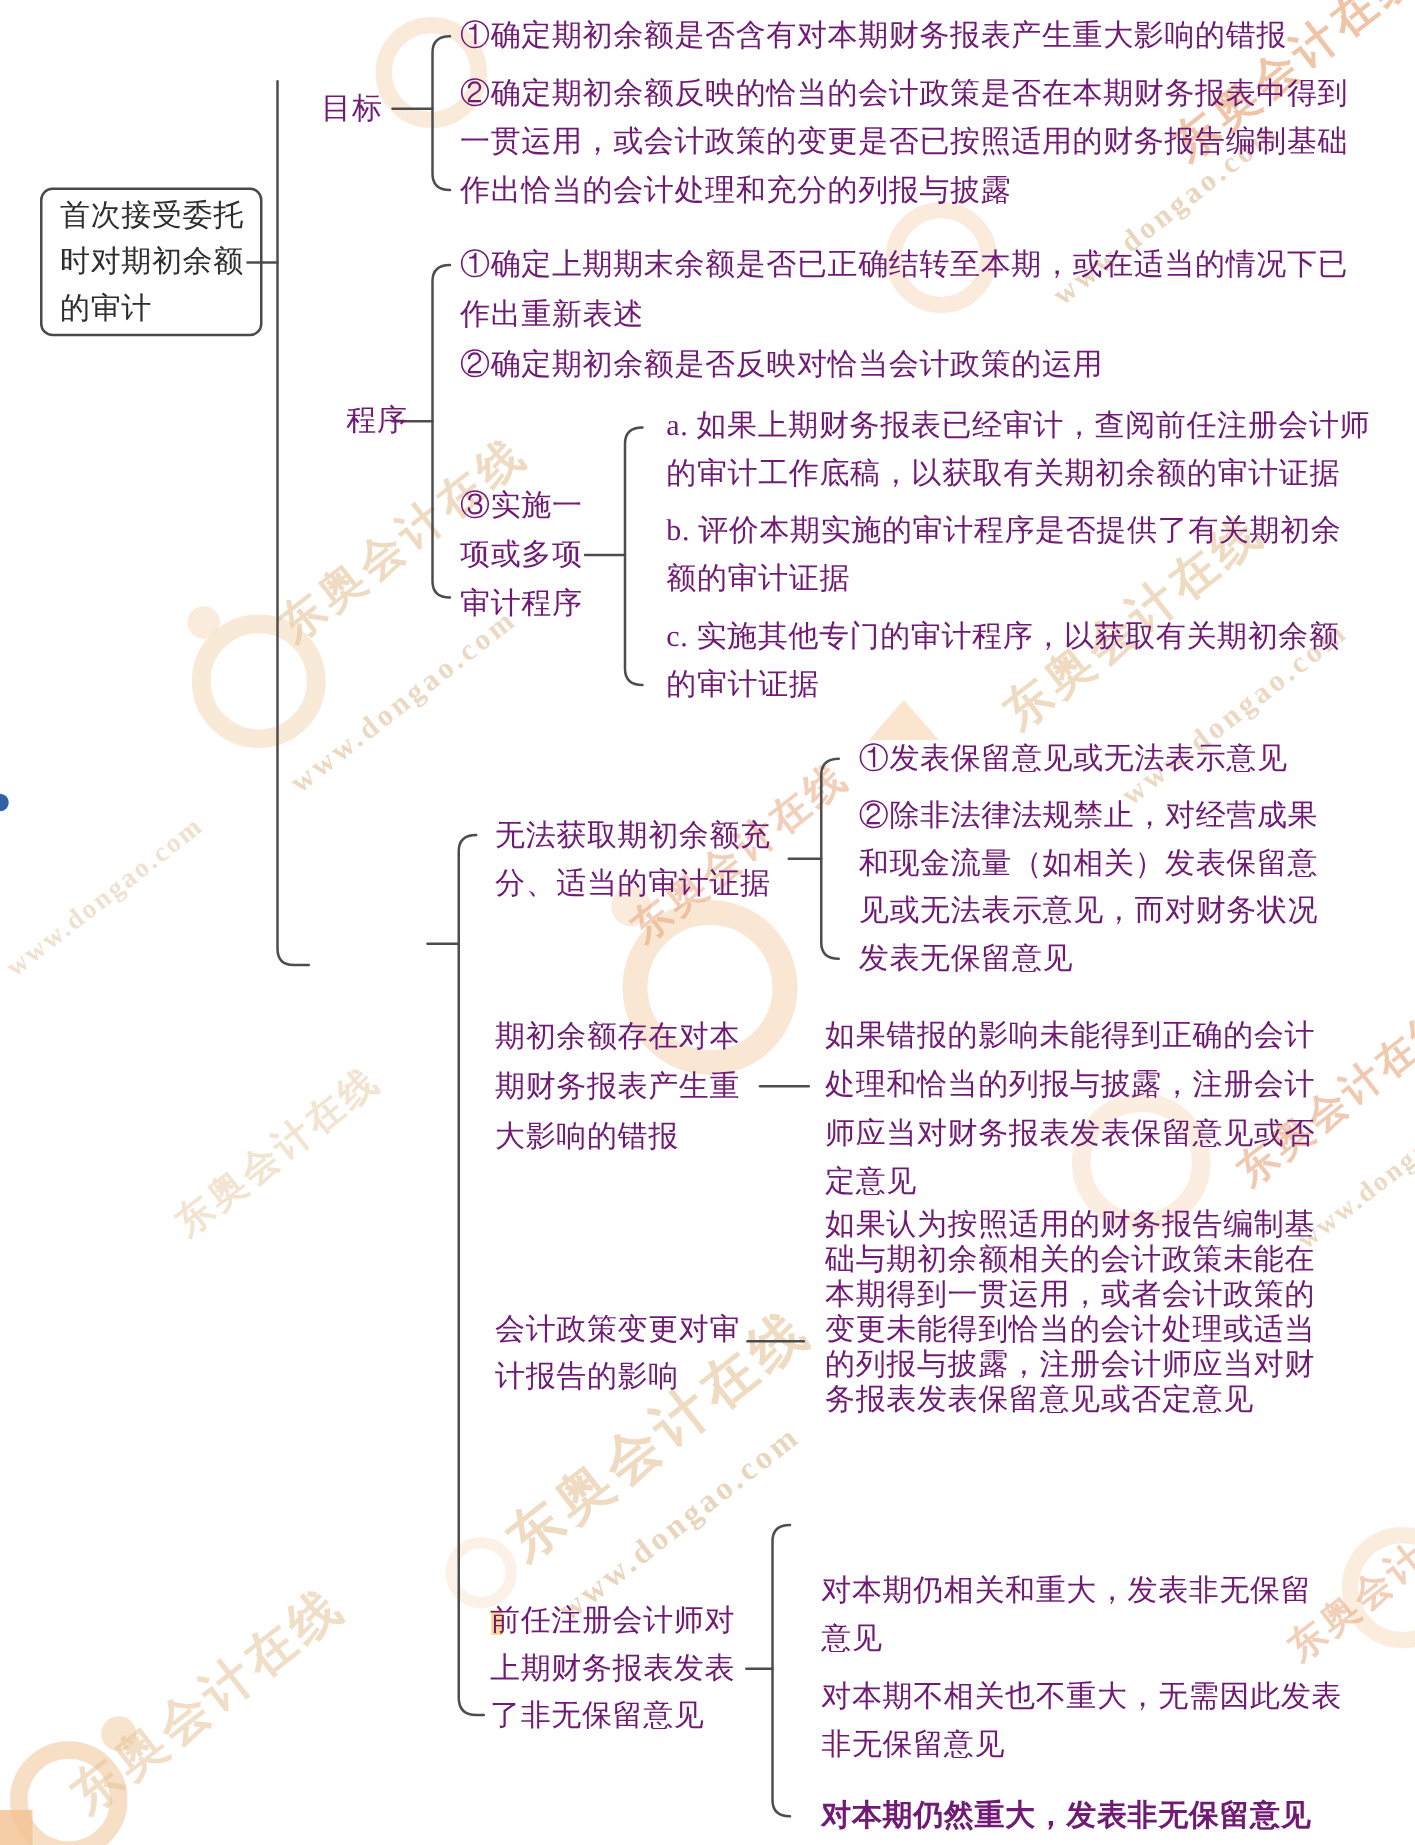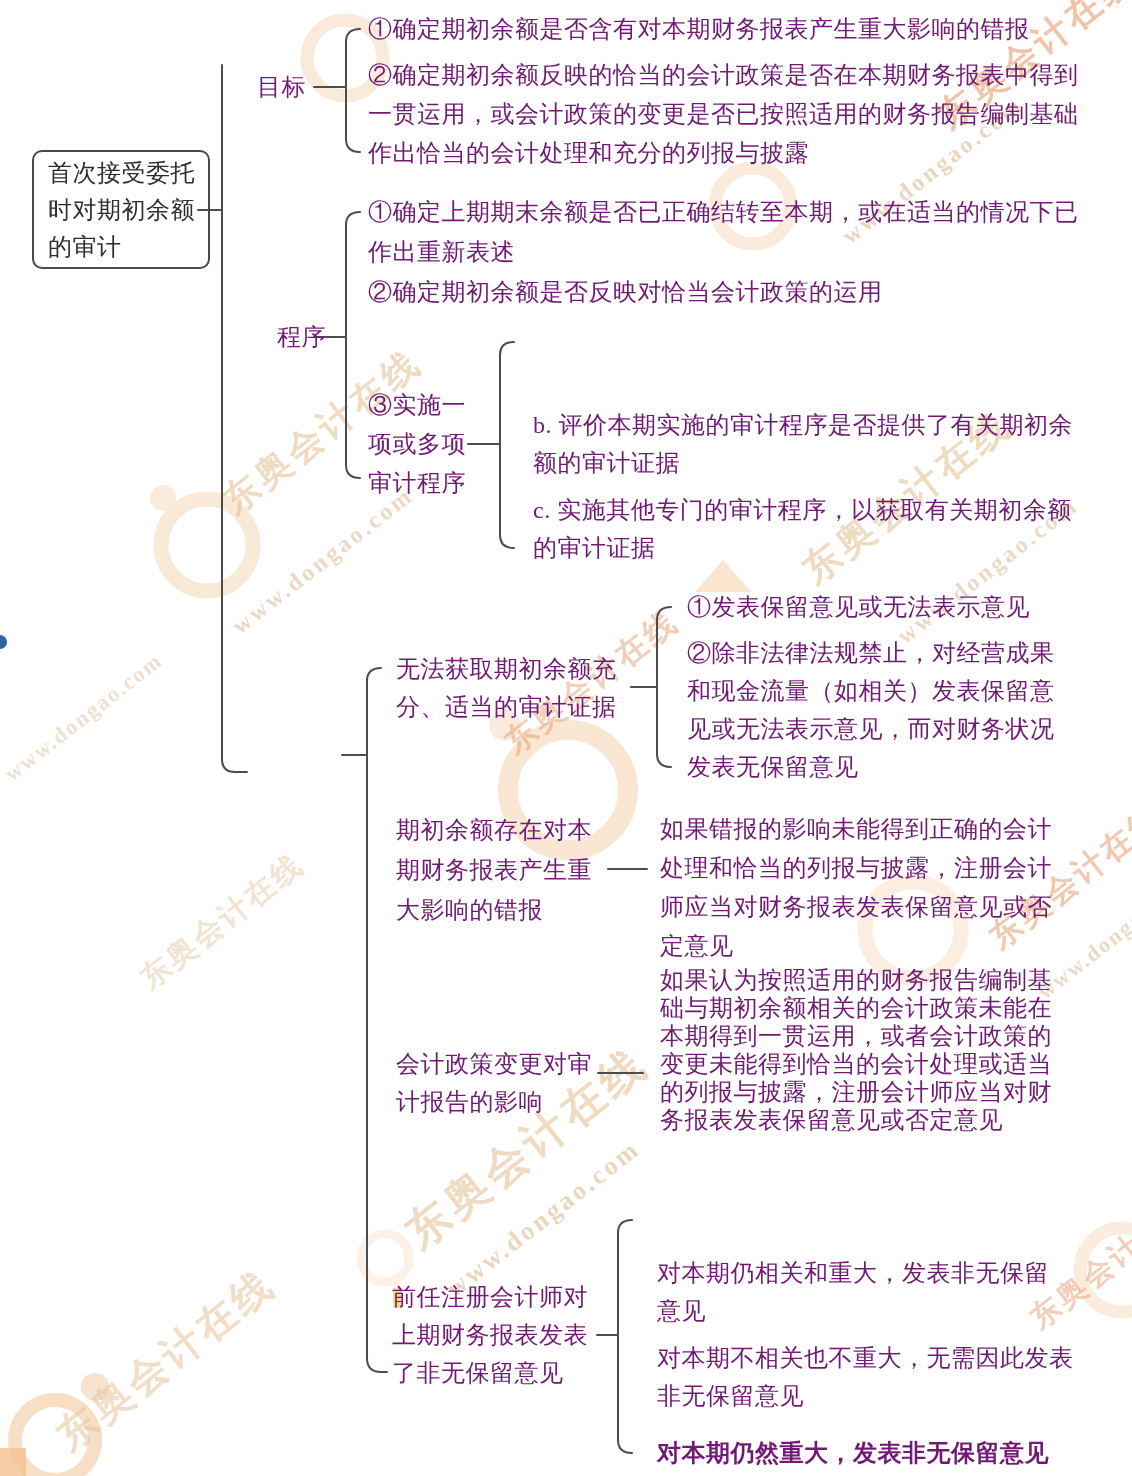--- a/index.html
+++ b/index.html
@@ -89,20 +89,22 @@
 一贯运用，或会计政策的变更是否已按照适用的财务报告编制基础
 作出恰当的会计处理和充分的列报与披露</div>
 
   <div class="node" style="left:257px;top:317px;margin-left:20px;">程序</div>
   <div class="node" style="left:368px;top:192px;">①确定上期期末余额是否已正确结转至本期，或在适当的情况下已
 作出重新表述</div>
   <div class="node" style="left:368px;top:272px;">②确定期初余额是否反映对恰当会计政策的运用</div>
   <div class="node lh39" style="left:368px;top:386px;">③实施一
 项或多项
 审计程序</div>
+  <div class="node lh38" style="left:533px;top:322px;">a. 如果上期财务报表已经审计，查阅前任注册会计师
+的审计工作底稿，以获取有关期初余额的审计证据</div>
   <div class="node lh38" style="left:533px;top:406px;">b. 评价本期实施的审计程序是否提供了有关期初余
 额的审计证据</div>
   <div class="node lh38" style="left:533px;top:491px;">c. 实施其他专门的审计程序，以获取有关期初余额
 的审计证据</div>
 
   <div class="node" style="left:687px;top:587px;">①发表保留意见或无法表示意见</div>
   <div class="node lh38" style="left:396px;top:650px;">无法获取期初余额充
 分、适当的审计证据</div>
   <div class="node lh38" style="left:687px;top:634px;">②除非法律法规禁止，对经营成果
 和现金流量（如相关）发表保留意

